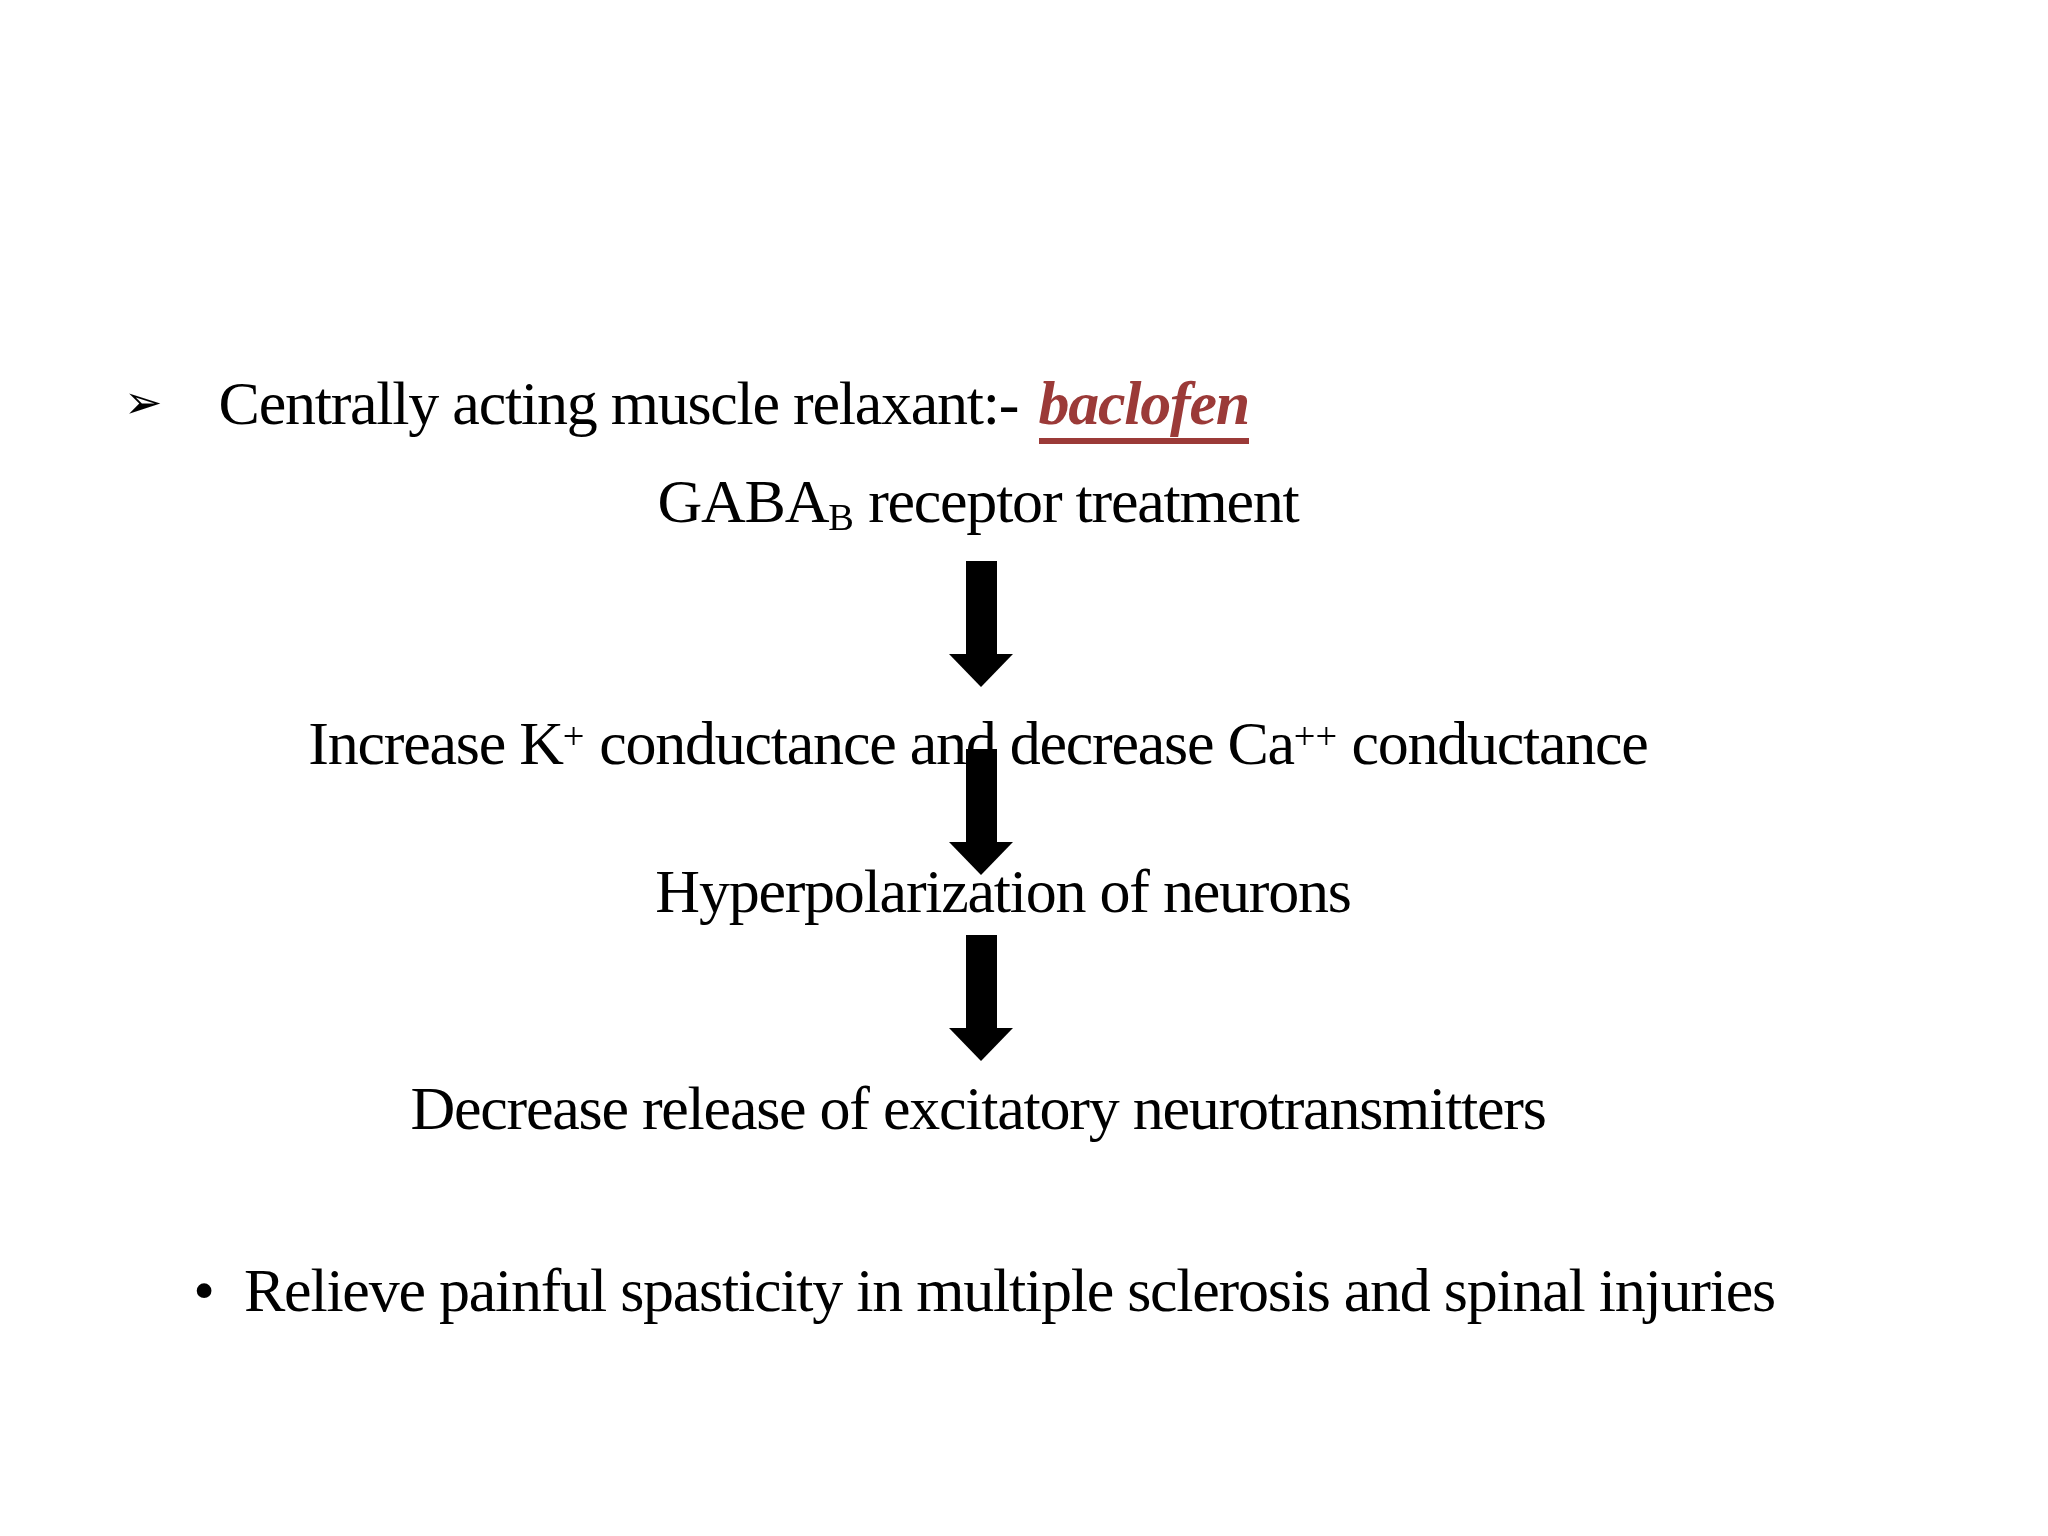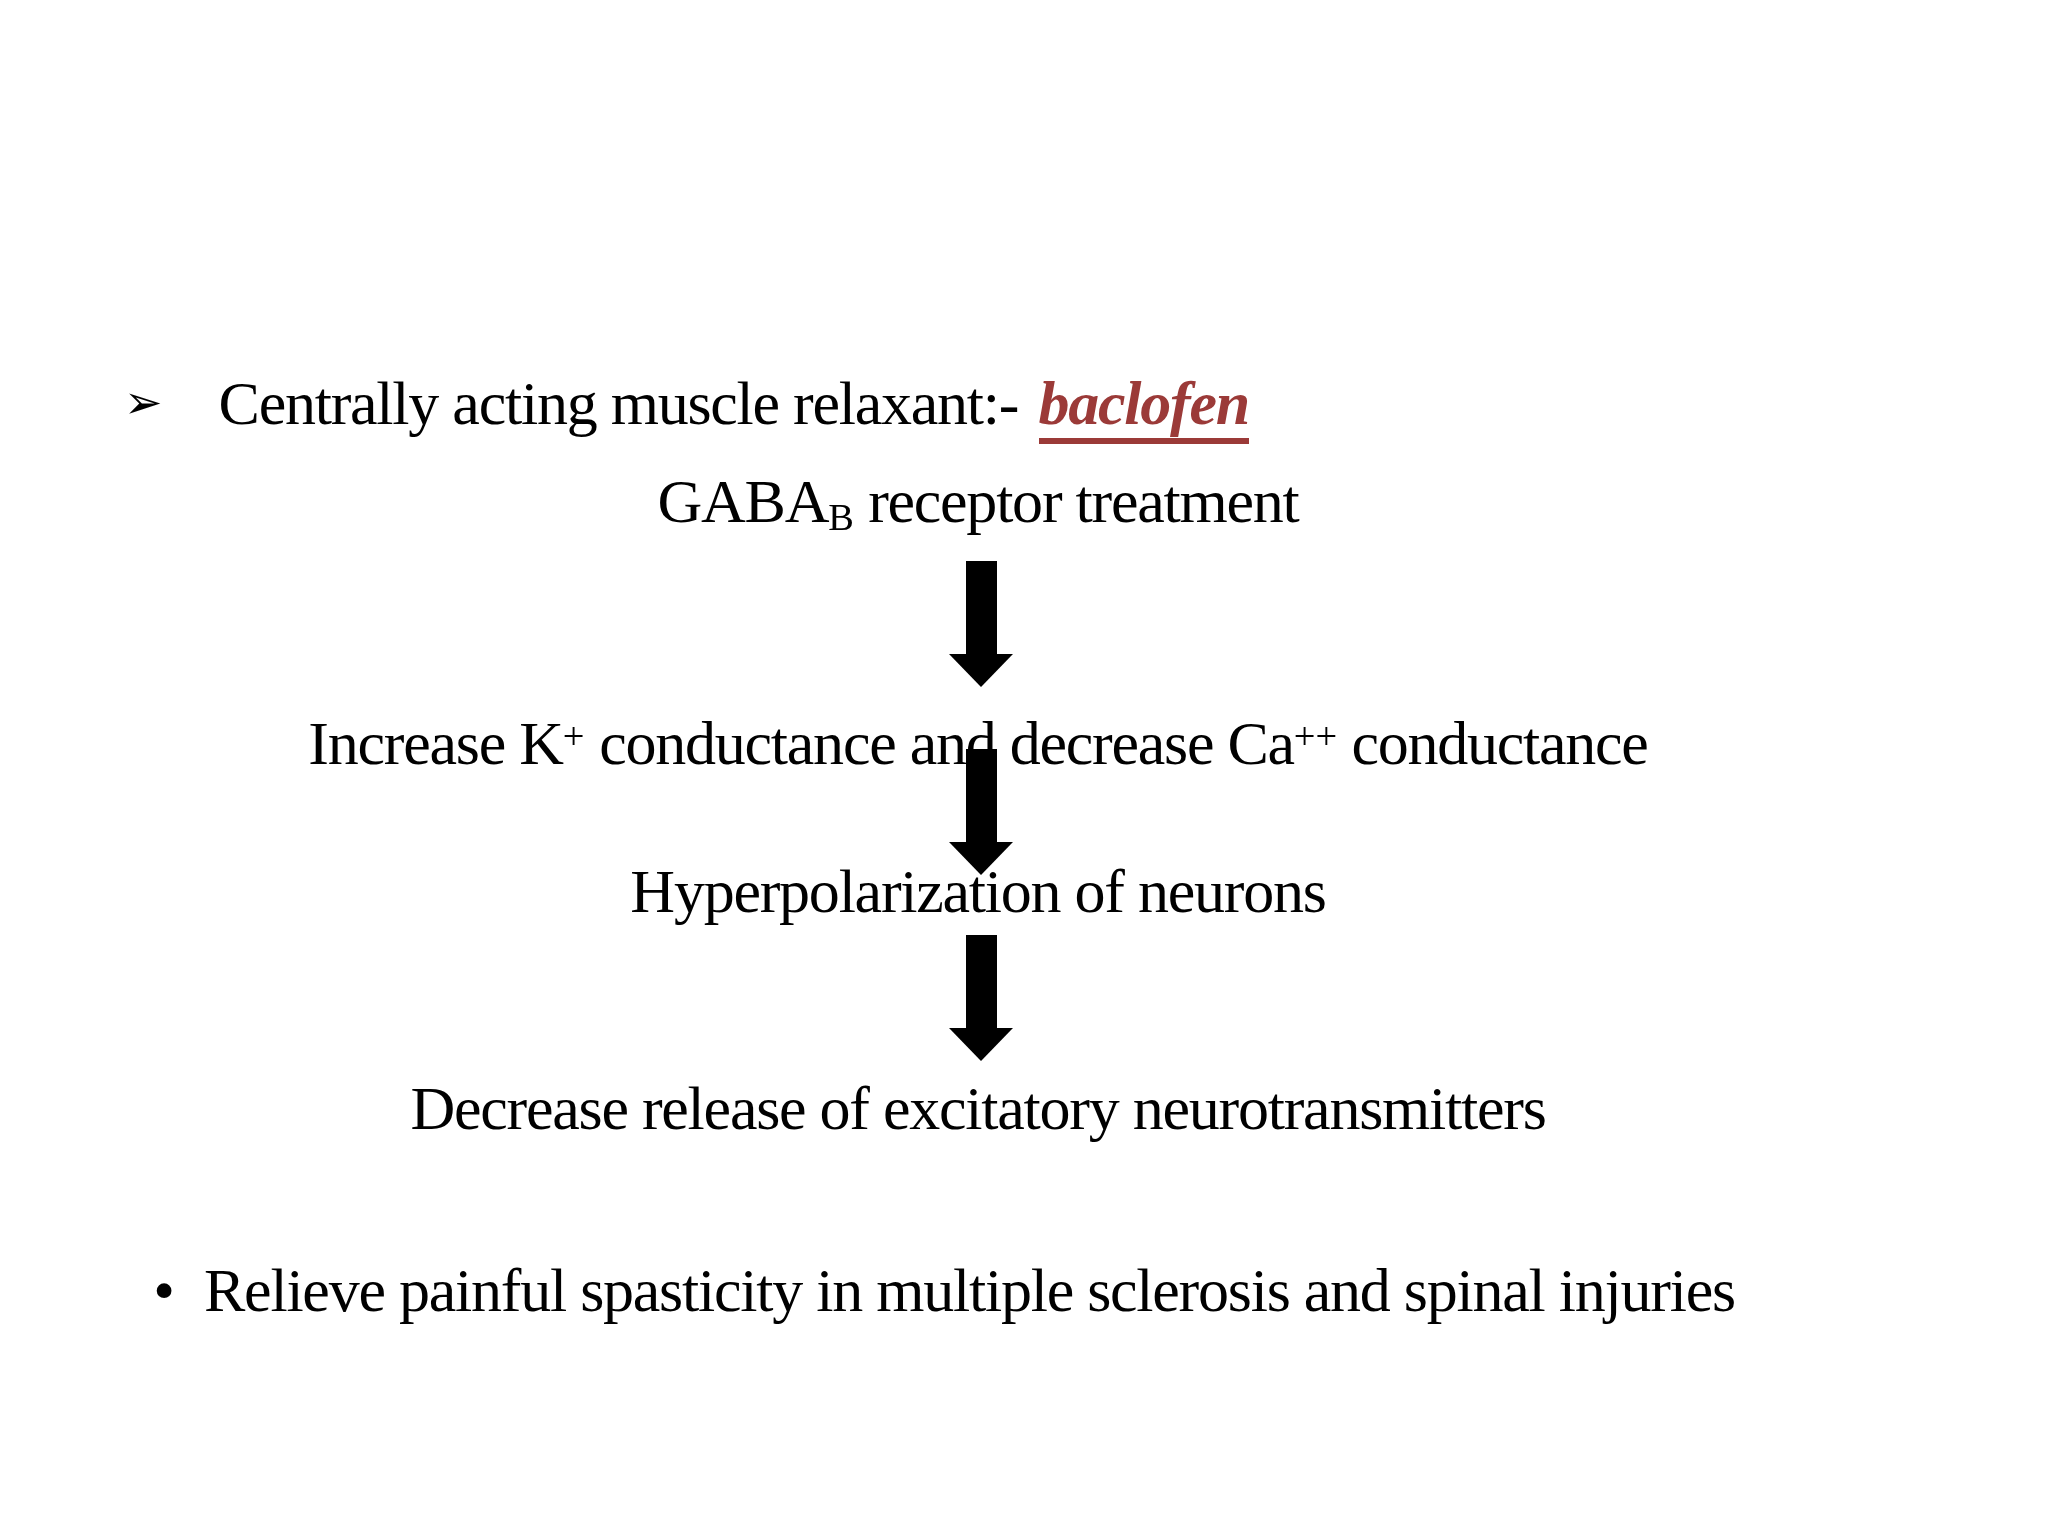--- a/index.html
+++ b/index.html
@@ -39,21 +39,21 @@
   .heading-gap { margin-right: 6px; }
   .drug {
     color: var(--accent-color, #9B3A38);
     font-weight: bold;
     font-style: italic;
     border-bottom: 6px solid var(--accent-color, #9B3A38);
     padding-bottom: 1px;
   }
   .step-gaba { top: 470px; }
   .step-conductance { top: 712px; }
-  .step-hyperpolarization { top: 860px; }
+  .step-hyperpolarization { top: 860px; margin-left: 25px; }
   .step-neurotransmitters { top: 1077px; }
   sub.chem {
     font-size: 0.62em;
     line-height: 0;
     vertical-align: -0.22em;
     letter-spacing: 0;
   }
   sup.chem {
     font-size: 0.62em;
     line-height: 0;
@@ -79,21 +79,21 @@
     width: 0;
     height: 0;
     border-left: 32px solid transparent;
     border-right: 32px solid transparent;
     border-top: 33px solid var(--arrow-color, #000000);
   }
   .arrow-1 { top: 561px; }
   .arrow-2 { top: 749px; }
   .arrow-3 { top: 935px; }
   .bullet-row { left: 124px; }
-  .bullet-1 { top: 1259px; }
+  .bullet-1 { top: 1259px; margin-left: 40px; }
   .bullet-2 { top: 1359px; }
   .dot-marker {
     display: inline-block;
     width: 80px;
     letter-spacing: 0;
   }
   .bullet-2 .bullet-text { margin-left: 10px; }
 </style>
 </head>
 <body>

